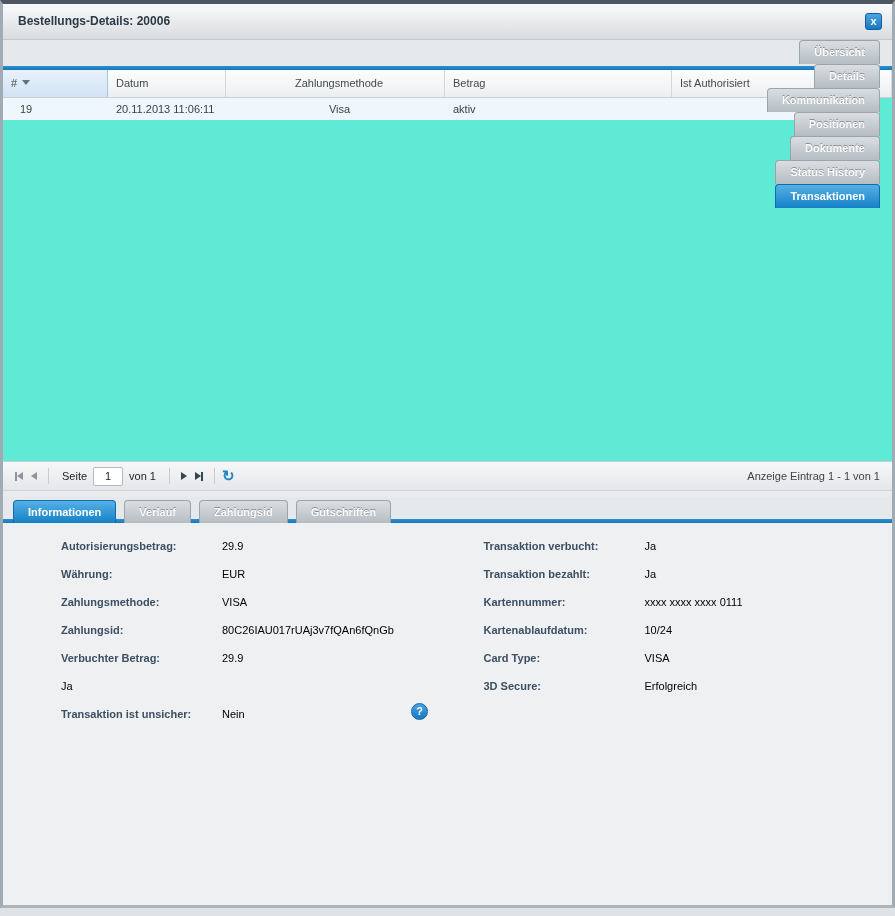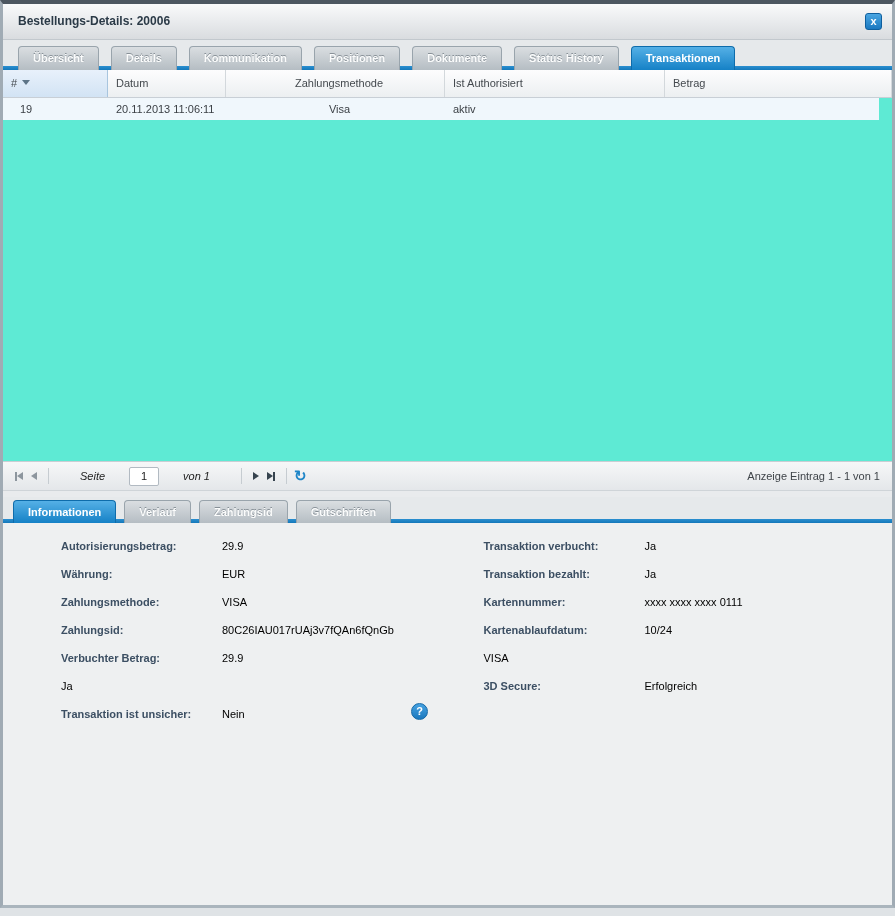--- a/index.html
+++ b/index.html
@@ -35,21 +35,21 @@
 
   
   .tabstrip {
     position:relative; background:#e6e9eb;
     display:flex; align-items:flex-end;
   }
   .tabstrip .bluebar {
     position:absolute; left:0; right:0; bottom:0; height:4px;
     background:linear-gradient(#2b8fd0, #1478ba);
   }
-  .tabstrip.upper { height:30px; padding-left:15px; }
+  .tabstrip.upper { height:30px; padding-left:23px;flex-direction:column; }
   .tabstrip.lower { height:26px; padding-left:10px; }
   .tab {
     position:relative; z-index:2;
     margin-right:12px; padding:0 14px;
     border-radius:4px 4px 0 0;
     font-weight:bold; font-size:11px; white-space:nowrap;
     cursor:pointer;
   }
   .tabstrip.upper .tab { height:24px; line-height:23px; }
   .tabstrip.lower .tab { height:23px; line-height:22px; margin-right:8px; }
@@ -100,21 +100,21 @@
     background:linear-gradient(#f6f7f8, #e4e7ea);
     border-top:1px solid #c9ced3; border-bottom:1px solid #cfd4d8;
     color:#333;
   }
   .pgbtn { display:inline-flex; align-items:center; padding:2px 4px; cursor:pointer; }
   .tri-l { width:0; height:0; border-top:4px solid transparent; border-bottom:4px solid transparent; border-right:6px solid #8d969e; }
   .tri-r { width:0; height:0; border-top:4px solid transparent; border-bottom:4px solid transparent; border-left:6px solid #37444f; }
   .pbar  { width:2px; height:9px; background:#8d969e; }
   .pbar.dark { background:#37444f; }
   .tsep { width:1px; height:16px; background:#c6ccd1; margin:0 7px; }
-  .toolbar .lbl { margin:0 24px; color:#222;font-style:italic; }
+  .toolbar .lbl { margin:0 6px; color:#222; }
   .page-input {
     width:30px; height:19px; text-align:center;
     border:1px solid #b2bac2; border-radius:2px;
     font-family:"Liberation Sans", sans-serif; font-size:11px; color:#222;
     background:#fff;
   }
   .refresh { font-size:15px; font-weight:bold; color:#1f86c8; cursor:pointer; line-height:16px; }
   .anzeige { margin-left:auto; padding-right:4px; color:#3f4449; }
 
   .panel-gap { height:6px; background:#e9ebed; }
@@ -156,22 +156,22 @@
     <div class="tab inactive">Dokumente</div>
     <div class="tab inactive">Status History</div>
     <div class="tab active">Transaktionen</div>
     <div class="bluebar"></div>
   </div>
 
   <div class="grid-header">
     <div class="hcell c0 sorted"><span>#</span><span class="sort-arrow"></span></div>
     <div class="hcell c1">Datum</div>
     <div class="hcell c2">Zahlungsmethode</div>
+    <div class="hcell c4">Betrag</div>
     <div class="hcell c3">Ist Authorisiert</div>
-    <div class="hcell c4">Betrag</div>
   </div>
   <div class="grid-body">
     <div class="grid-row">
       <div class="cell c0">19</div>
       <div class="cell c1">20.11.2013 11:06:11</div>
       <div class="cell c2">Visa</div>
       <div class="cell c3">aktiv</div>
     </div>
   </div>
 
@@ -252,20 +252,21 @@
           </div>
         <div class="frow">
             <div class="flabel">Kartennummer:</div>
             <div class="fvalue">xxxx xxxx xxxx 0111</div>
           </div>
         <div class="frow">
             <div class="flabel">Kartenablaufdatum:</div>
             <div class="fvalue">10/24</div>
           </div>
         <div class="frow">
+            <div class="flabel">Card Type:</div>
             <div class="fvalue">VISA</div>
           </div>
         <div class="frow">
             <div class="flabel">3D Secure:</div>
             <div class="fvalue">Erfolgreich</div>
           </div>
       </div>
     </div>
     <div class="help-icon">?</div>
   </div>

